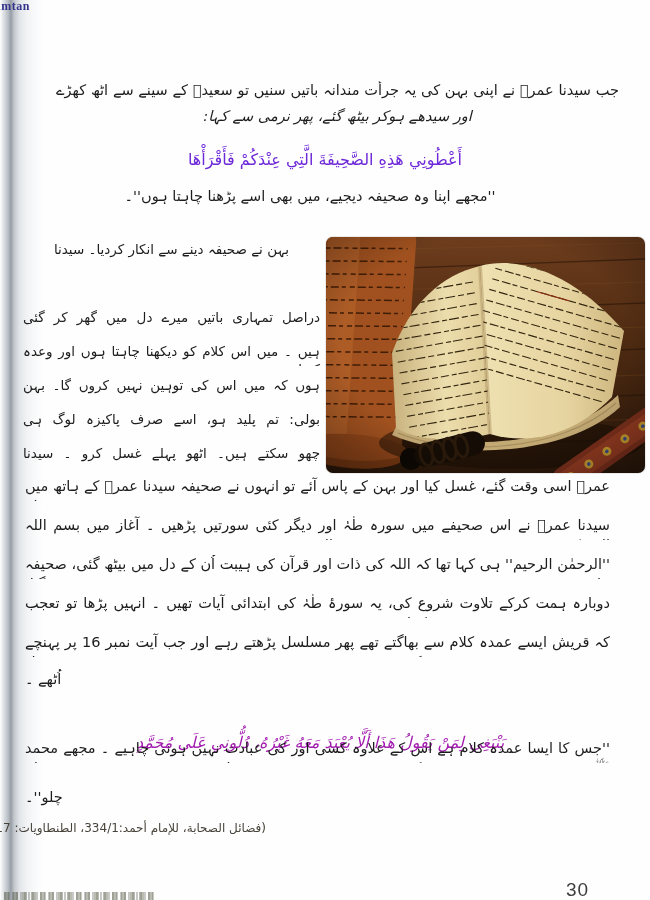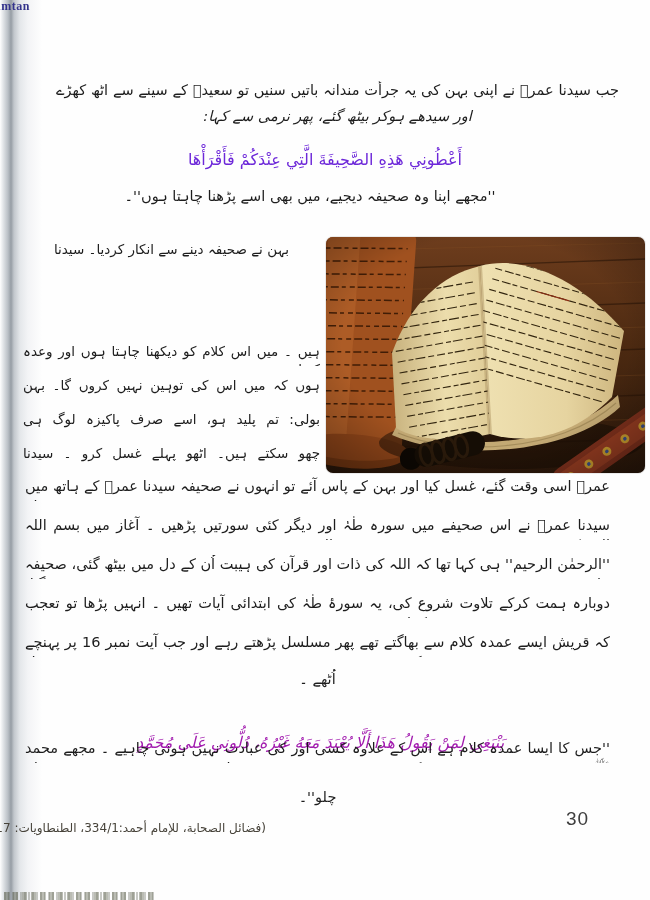--- a/index.html
+++ b/index.html
@@ -23,34 +23,34 @@
       repeating-linear-gradient(90deg,rgba(84,88,66,.5) 0 5px,rgba(84,88,66,0) 5px 9px),
       repeating-linear-gradient(90deg,rgba(60,64,48,.35) 0 2px,rgba(60,64,48,0) 2px 4px);
     filter:blur(.6px);opacity:.8;
   }
   .urdu{
     position:absolute;direction:rtl;color:#1d1d1d;
     font-size:14.5px;line-height:1.35;white-space:nowrap;
   }
   .just{text-align:justify;text-align-last:justify;white-space:normal;overflow:hidden;height:24px;}
   .cent{text-align:center;}
-  .lft{text-align:center;}
+  .lft{text-align:left;}
   .rgt{text-align:center;}
   .arabic{
     position:absolute;direction:rtl;text-align:center;
     font-size:16px;font-weight:500;
   }
   .colline{position:absolute;left:23px;width:297px;font-size:13.5px;}
   .fw{left:25px;width:585px;}
   .footnote{
     position:absolute;direction:rtl;font-size:12px;color:#47433a;
     left:30px;top:821px;width:236px;text-align:right;white-space:nowrap;
   }
   .pagenum{
-    position:absolute;left:566px;top:808px;font-family:"Liberation Sans",sans-serif;
+    position:absolute;left:566px;top:879px;font-family:"Liberation Sans",sans-serif;
     font-size:19px;color:#3e3e3e;letter-spacing:1px;
   }
   .photo{
     position:absolute;left:326px;top:237px;width:319px;height:236px;
     border-radius:7px;overflow:hidden;box-shadow:0 0 0 1px rgba(0,0,0,.08);
   }
   .photo svg{display:block;}
 </style>
 </head>
 <body>
@@ -61,20 +61,21 @@
   <div class="wm-top">umtan</div>
 
   <div class="urdu just" style="left:56px;top:81px;width:563px;">جب سیدنا عمرؓ نے اپنی بہن کی یہ جرأت مندانہ باتیں سنیں تو سعیدؓ کے سینے سے اٹھ کھڑے ہوئے</div>
   <div class="urdu cent" style="left:56px;top:107px;width:563px;font-style:italic;">اور سیدھے ہوکر بیٹھ گئے، پھر نرمی سے کہا:</div>
 
   <div class="arabic" style="left:30px;top:150px;width:590px;color:#6d28d9;">أَعْطُونِي هَذِهِ الصَّحِيفَةَ الَّتِي عِنْدَكُمْ فَأَقْرَأْهَا</div>
 
   <div class="urdu cent" style="left:30px;top:187px;width:560px;">''مجھے اپنا وہ صحیفہ دیجیے، میں بھی اسے پڑھنا چاہتا ہوں''۔</div>
 
   <div class="urdu colline rgt" style="top:240px;">بہن نے صحیفہ دینے سے انکار کردیا۔ سیدنا</div>
+  <div class="urdu colline just" style="top:308px;">دراصل تمہاری باتیں میرے دل میں گھر کر گئی</div>
   <div class="urdu colline just" style="top:342px;">ہیں ۔ میں اس کلام کو دیکھنا چاہتا ہوں اور وعدہ کرتا</div>
   <div class="urdu colline just" style="top:376px;">ہوں کہ میں اس کی توہین نہیں کروں گا۔ بہن</div>
   <div class="urdu colline just" style="top:410px;">بولی: تم پلید ہو، اسے صرف پاکیزہ لوگ ہی</div>
   <div class="urdu colline just" style="top:444px;">چھو سکتے ہیں۔ اٹھو پہلے غسل کرو ۔ سیدنا</div>
 
   <div class="photo">
     <svg width="319" height="236" viewBox="0 0 319 236" xmlns="http://www.w3.org/2000/svg">
       <defs>
         <linearGradient id="wood" x1="0" y1="0" x2="0" y2="1">
           <stop offset="0" stop-color="#6e3d1d"></stop>

